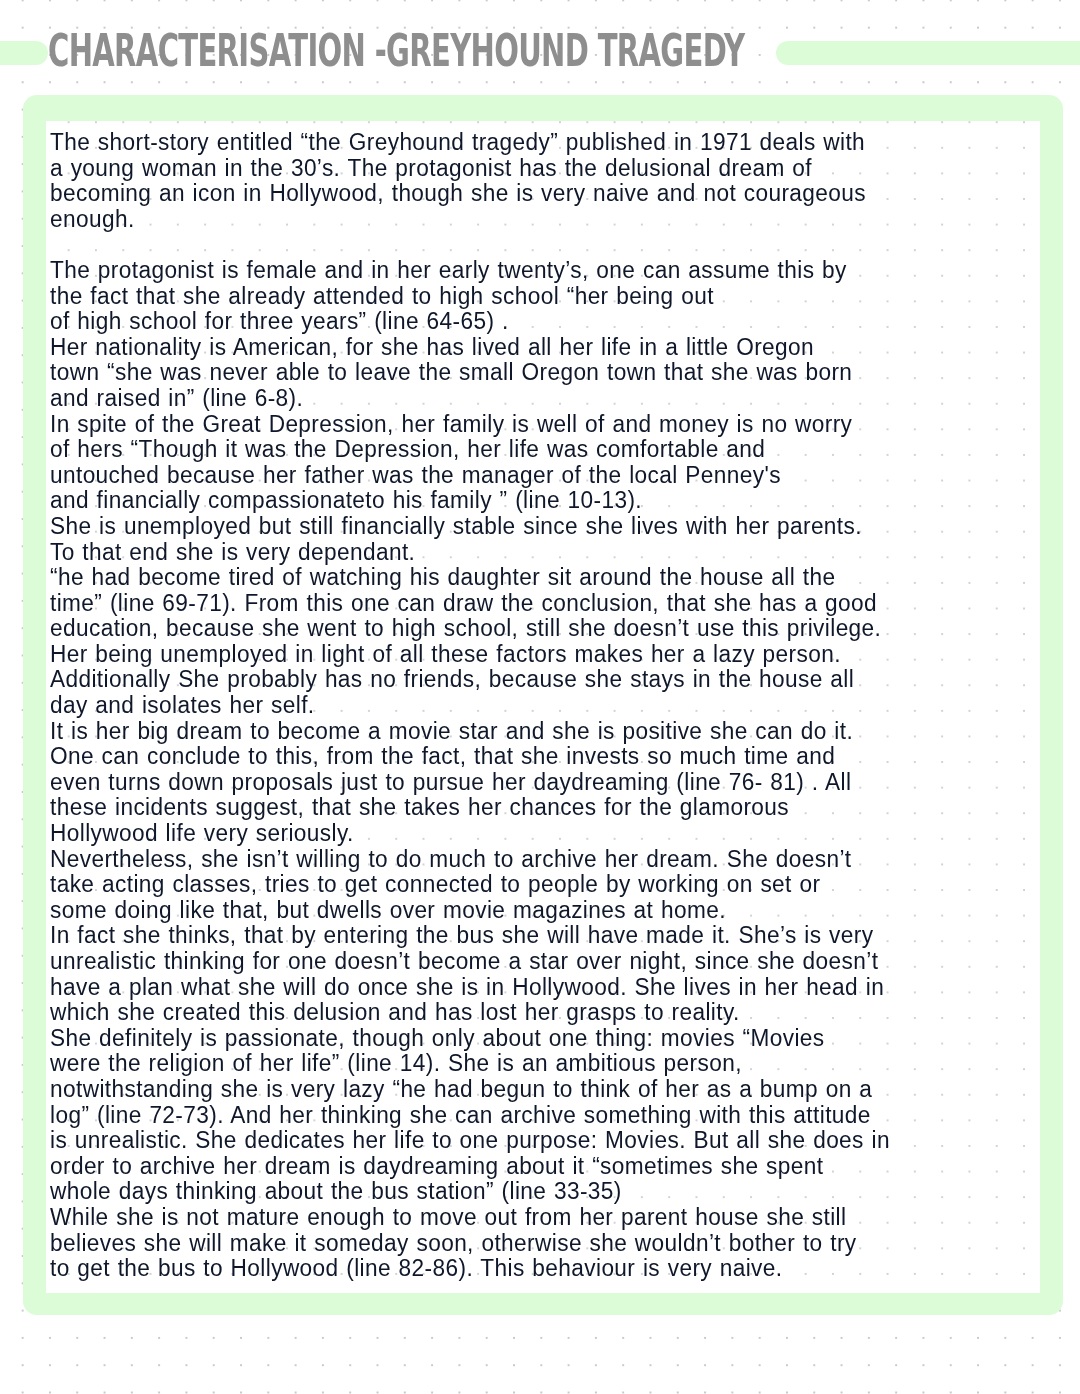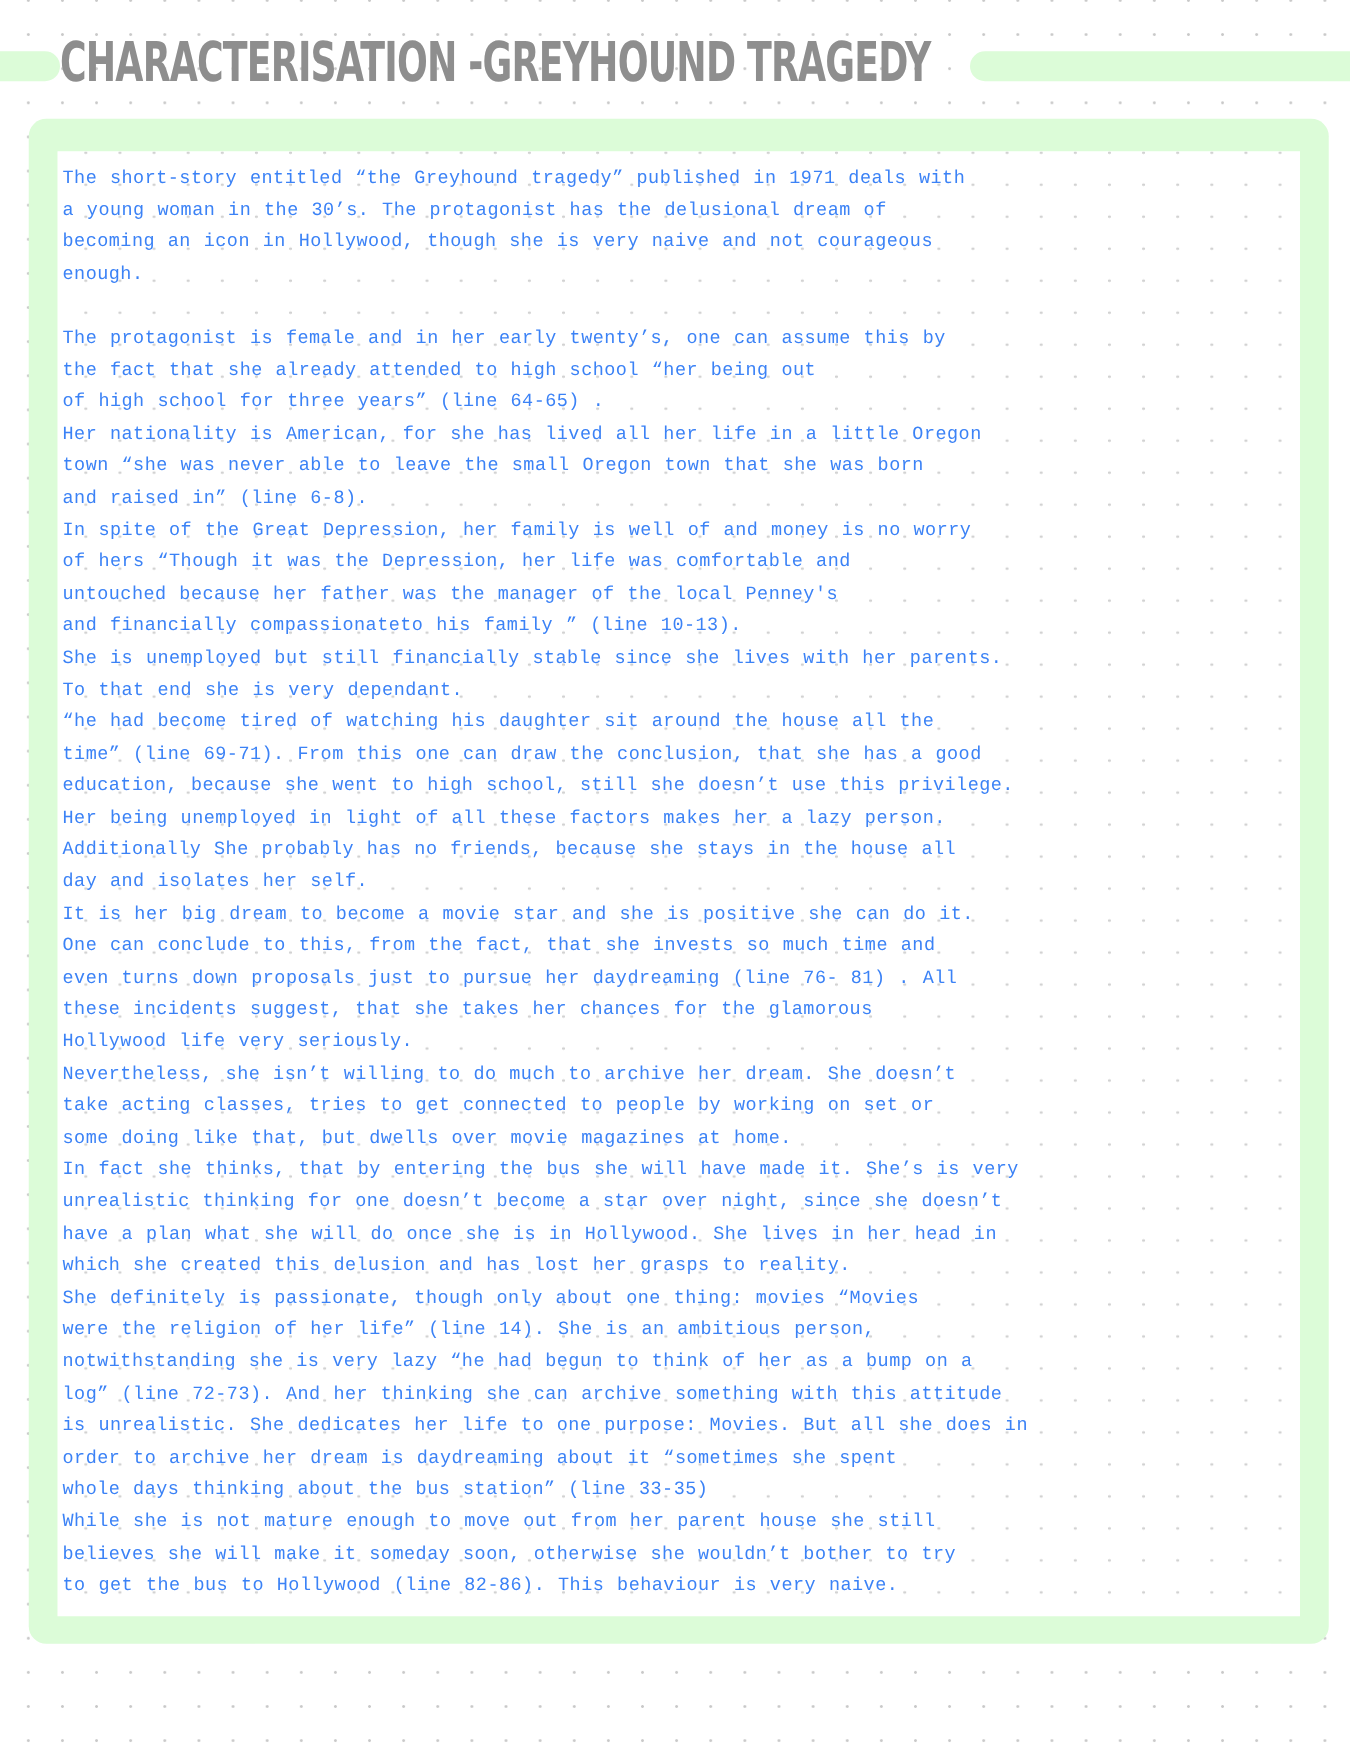--- a/index.html
+++ b/index.html
@@ -69,24 +69,24 @@
       background-image: radial-gradient(circle, #d2d2d2 0.9px, transparent 1.3px);
       background-size: 27.3px 25.6px;
       background-position: 9px 14px;
     }
     .body-text {
       position: absolute;
       left: 50px;
       top: 130px;
       width: 960px;
       margin: 0;
-      font-family: Liberation Mono, monospace;
-      font-size: 15px;
+      font-family: Liberation Sans, sans-serif;
+      font-size: 23px;
       line-height: 25.6px;
-      color: #3b82f6;
+      color: #0f172a;
       letter-spacing: 0.4px;
       word-spacing: 1px;
     }
     .body-text .line {
       display: block;
       white-space: nowrap;
       transform-origin: left center;
     }
     .body-text .blank {
       display: block;

